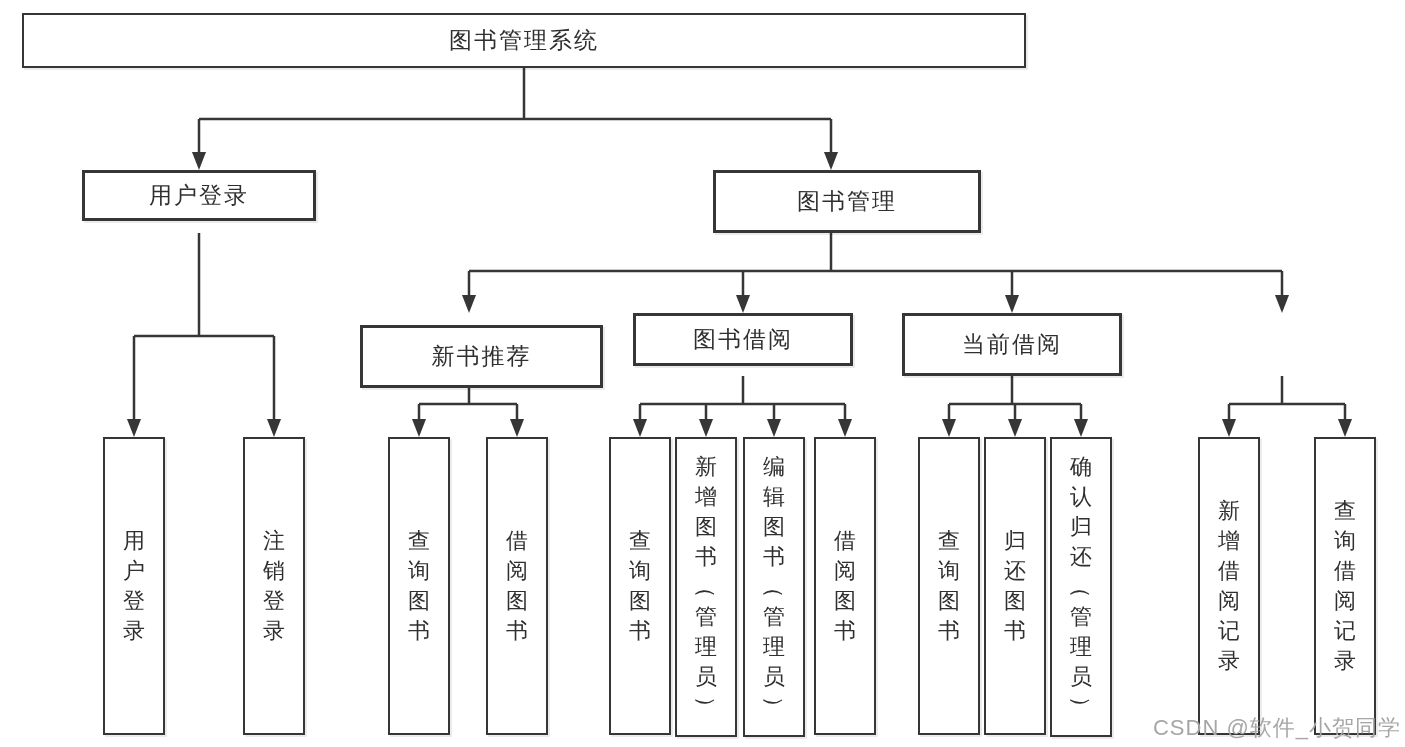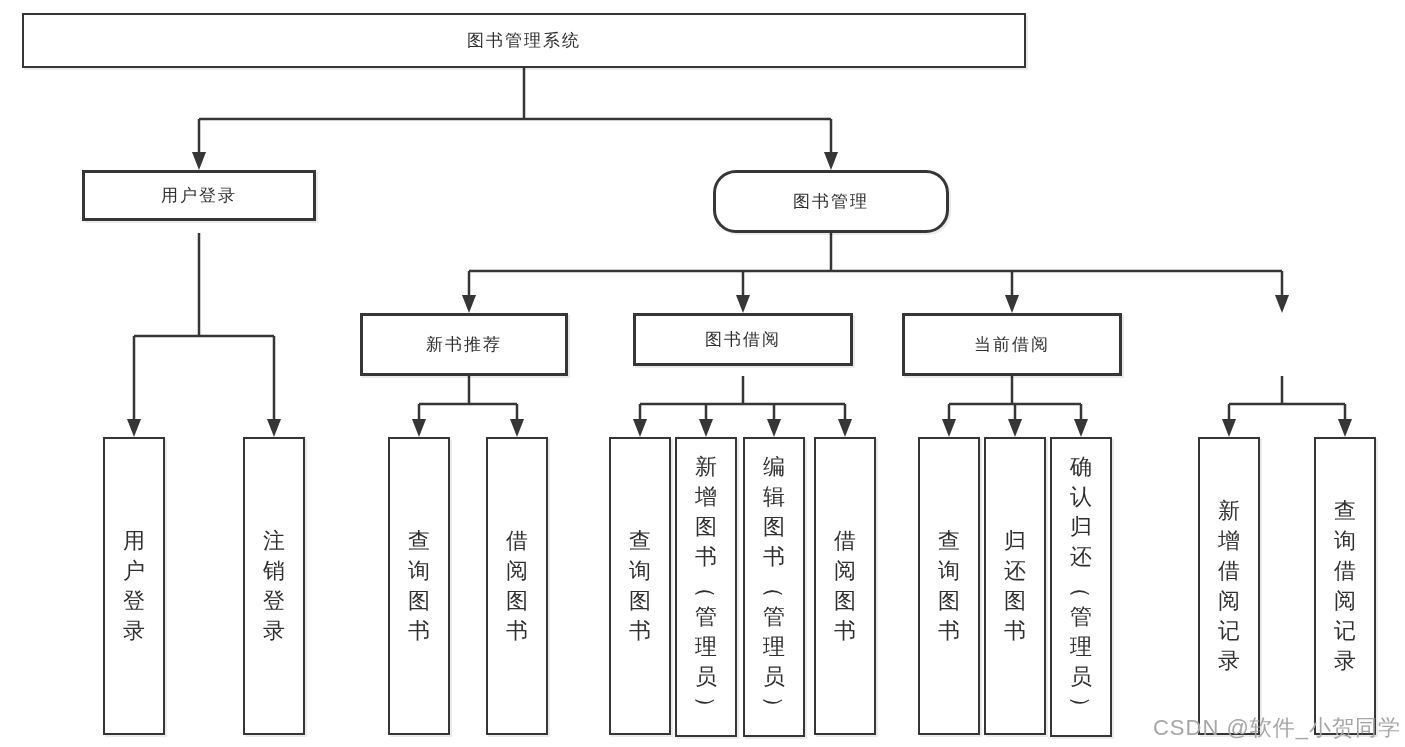--- a/index.html
+++ b/index.html
@@ -23,21 +23,21 @@
     border: 3px solid var(--line, #363636);
     color: var(--text, #2f2f2f);
     display: flex;
     align-items: center;
     justify-content: center;
     z-index: 1;
     box-shadow: 2px 2px 0 rgba(0,0,0,0.08);
   }
   .box.root { border-width: 2.5px; }
   .hlabel {
-    font-size: 17px;
+    font-size: 23px;
     letter-spacing: 2px;
     white-space: nowrap;
   }
   .leaf {
     border-width: 2.5px;
     flex-direction: column;
   }
   .vlabel {
     display: flex;
     flex-direction: column;
@@ -113,25 +113,25 @@
     </g>
   </svg>
 
   <div class="box root" style="left:22px; top:13px; width:1004px; height:55px;">
     <span class="hlabel">图书管理系统</span>
   </div>
 
   <div class="box" style="left:82px; top:170px; width:234px; height:51px;">
     <span class="hlabel">用户登录</span>
   </div>
-  <div class="box" style="left:713px; top:170px; width:236px; height:63px;border-radius:23px;">
+  <div class="box" style="left:713px; top:170px; width:268px; height:63px;">
     <span class="hlabel">图书管理</span>
   </div>
 
-  <div class="box" style="left:360px; top:313px; width:208px; height:63px;">
+  <div class="box" style="left:360px; top:325px; width:243px; height:63px;">
     <span class="hlabel">新书推荐</span>
   </div>
   <div class="box" style="left:633px; top:313px; width:220px; height:53px;">
     <span class="hlabel">图书借阅</span>
   </div>
   <div class="box" style="left:902px; top:313px; width:220px; height:63px;">
     <span class="hlabel">当前借阅</span>
   </div>
 
   <div class="box leaf" style="left:103px; top:437px; width:62px; height:298px;">

